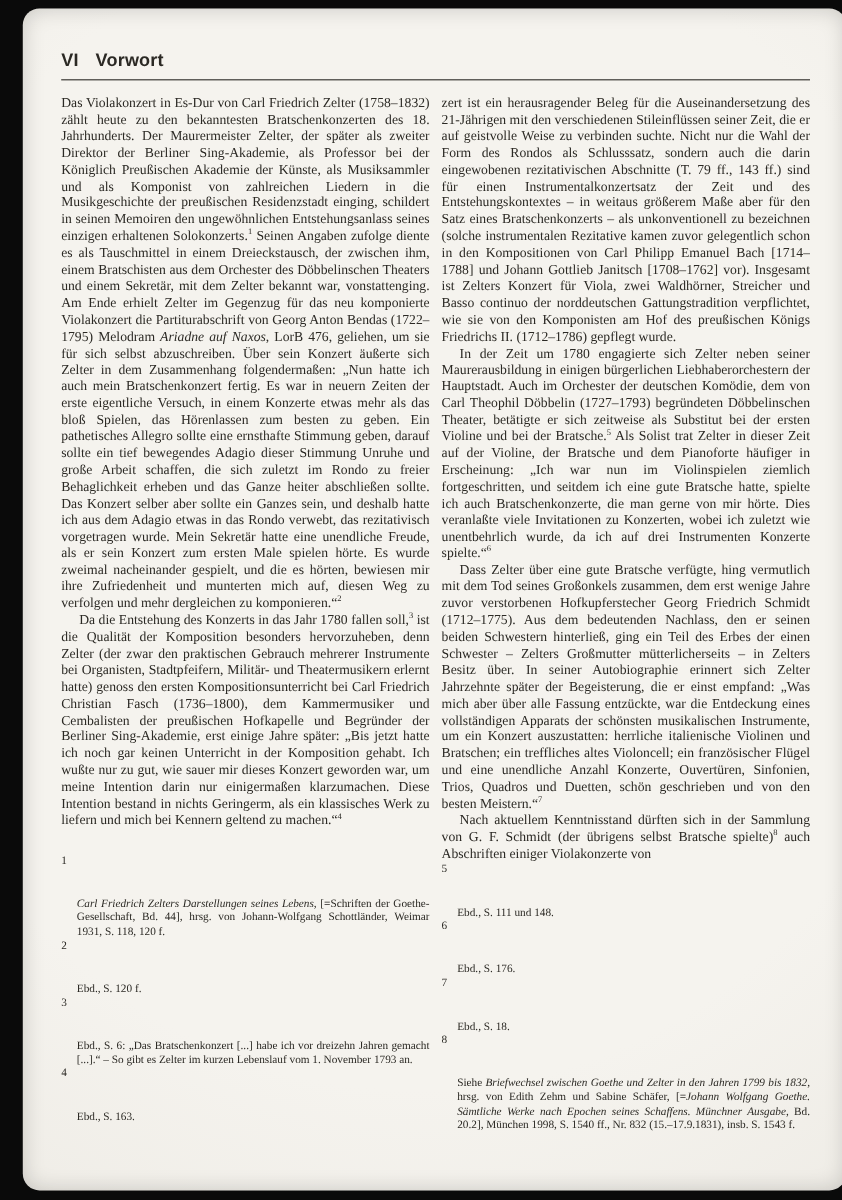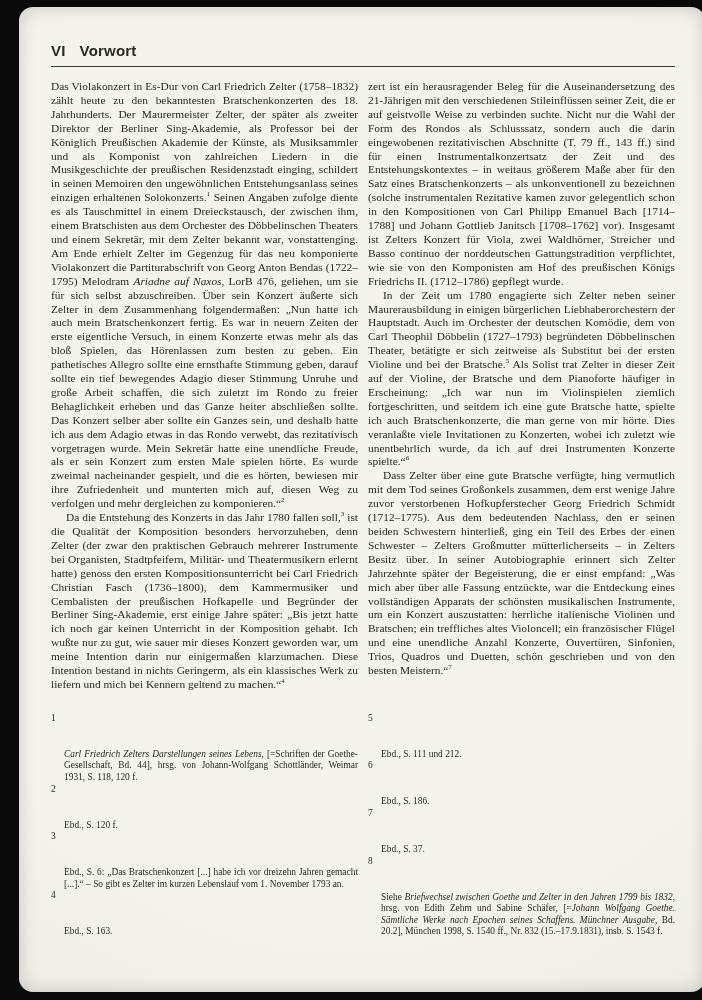--- a/index.html
+++ b/index.html
@@ -103,33 +103,34 @@
           <span class="fn-text">Ebd., S. 163.</span>
         </div>
       </div>
     </section>
 
     <section class="col">
       <div class="body-text">
         <p class="para">zert ist ein herausragender Beleg für die Auseinandersetzung des 21-Jährigen mit den verschiedenen Stileinflüssen seiner Zeit, die er auf geistvolle Weise zu verbinden suchte. Nicht nur die Wahl der Form des Rondos als Schlusssatz, sondern auch die darin eingewobenen rezitativischen Abschnitte (T. 79 ff., 143 ff.) sind für einen Instrumentalkonzertsatz der Zeit und des Entstehungskontextes – in weitaus größerem Maße aber für den Satz eines Bratschenkonzerts – als unkonventionell zu bezeichnen (solche instrumentalen Rezitative kamen zuvor gelegentlich schon in den Kompositionen von Carl Philipp Emanuel Bach [1714–1788] und Johann Gottlieb Janitsch [1708–1762] vor). Insgesamt ist Zelters Konzert für Viola, zwei Waldhörner, Streicher und Basso continuo der norddeutschen Gattungstradition verpflichtet, wie sie von den Komponisten am Hof des preußischen Königs Friedrichs II. (1712–1786) gepflegt wurde.</p>
         <p class="para indent">In der Zeit um 1780 engagierte sich Zelter neben seiner Maurerausbildung in einigen bürgerlichen Liebhaberorchestern der Hauptstadt. Auch im Orchester der deutschen Komödie, dem von Carl Theophil Döbbelin (1727–1793) begründeten Döbbelinschen Theater, betätigte er sich zeitweise als Substitut bei der ersten Violine und bei der Bratsche.<sup>5</sup> Als Solist trat Zelter in dieser Zeit auf der Violine, der Bratsche und dem Pianoforte häufiger in Erscheinung: „Ich war nun im Violinspielen ziemlich fortgeschritten, und seitdem ich eine gute Bratsche hatte, spielte ich auch Bratschenkonzerte, die man gerne von mir hörte. Dies veranlaßte viele Invitationen zu Konzerten, wobei ich zuletzt wie unentbehrlich wurde, da ich auf drei Instrumenten Konzerte spielte.“<sup>6</sup></p>
         <p class="para indent">Dass Zelter über eine gute Bratsche verfügte, hing vermutlich mit dem Tod seines Großonkels zusammen, dem erst wenige Jahre zuvor verstorbenen Hofkupferstecher Georg Friedrich Schmidt (1712–1775). Aus dem bedeutenden Nachlass, den er seinen beiden Schwestern hinterließ, ging ein Teil des Erbes der einen Schwester – Zelters Großmutter mütterlicherseits – in Zelters Besitz über. In seiner Autobiographie erinnert sich Zelter Jahrzehnte später der Begeisterung, die er einst empfand: „Was mich aber über alle Fassung entzückte, war die Entdeckung eines vollständigen Apparats der schönsten musikalischen Instrumente, um ein Konzert auszustatten: herrliche italienische Violinen und Bratschen; ein treffliches altes Violoncell; ein französischer Flügel und eine unendliche Anzahl Konzerte, Ouvertüren, Sinfonien, Trios, Quadros und Duetten, schön geschrieben und von den besten Meistern.“<sup>7</sup></p>
+        <p class="para indent">Nach aktuellem Kenntnisstand dürften sich in der Sammlung von G. F. Schmidt (der übrigens selbst Bratsche spielte)<sup>8</sup> auch Abschriften einiger Violakonzerte von</p>
       </div>
       <div class="footnotes">
         <div class="fn">
           <span class="fn-num">5</span>
-          <span class="fn-text">Ebd., S. 111 und 212.</span>
+          <span class="fn-text">Ebd., S. 111 und 148.</span>
         </div>
         <div class="fn">
           <span class="fn-num">6</span>
-          <span class="fn-text">Ebd., S. 186.</span>
+          <span class="fn-text">Ebd., S. 176.</span>
         </div>
         <div class="fn">
           <span class="fn-num">7</span>
-          <span class="fn-text">Ebd., S. 37.</span>
+          <span class="fn-text">Ebd., S. 18.</span>
         </div>
         <div class="fn">
           <span class="fn-num">8</span>
           <span class="fn-text">Siehe <i>Briefwechsel zwischen Goethe und Zelter in den Jahren 1799 bis 1832</i>, hrsg. von Edith Zehm und Sabine Schäfer, [=<i>Johann Wolfgang Goethe. Sämtliche Werke nach Epochen seines Schaffens. Münchner Ausgabe</i>, Bd. 20.2], München 1998, S. 1540 ff., Nr. 832 (15.–17.9.1831), insb. S. 1543 f.</span>
         </div>
       </div>
     </section>
 
   </div>
 </div>

